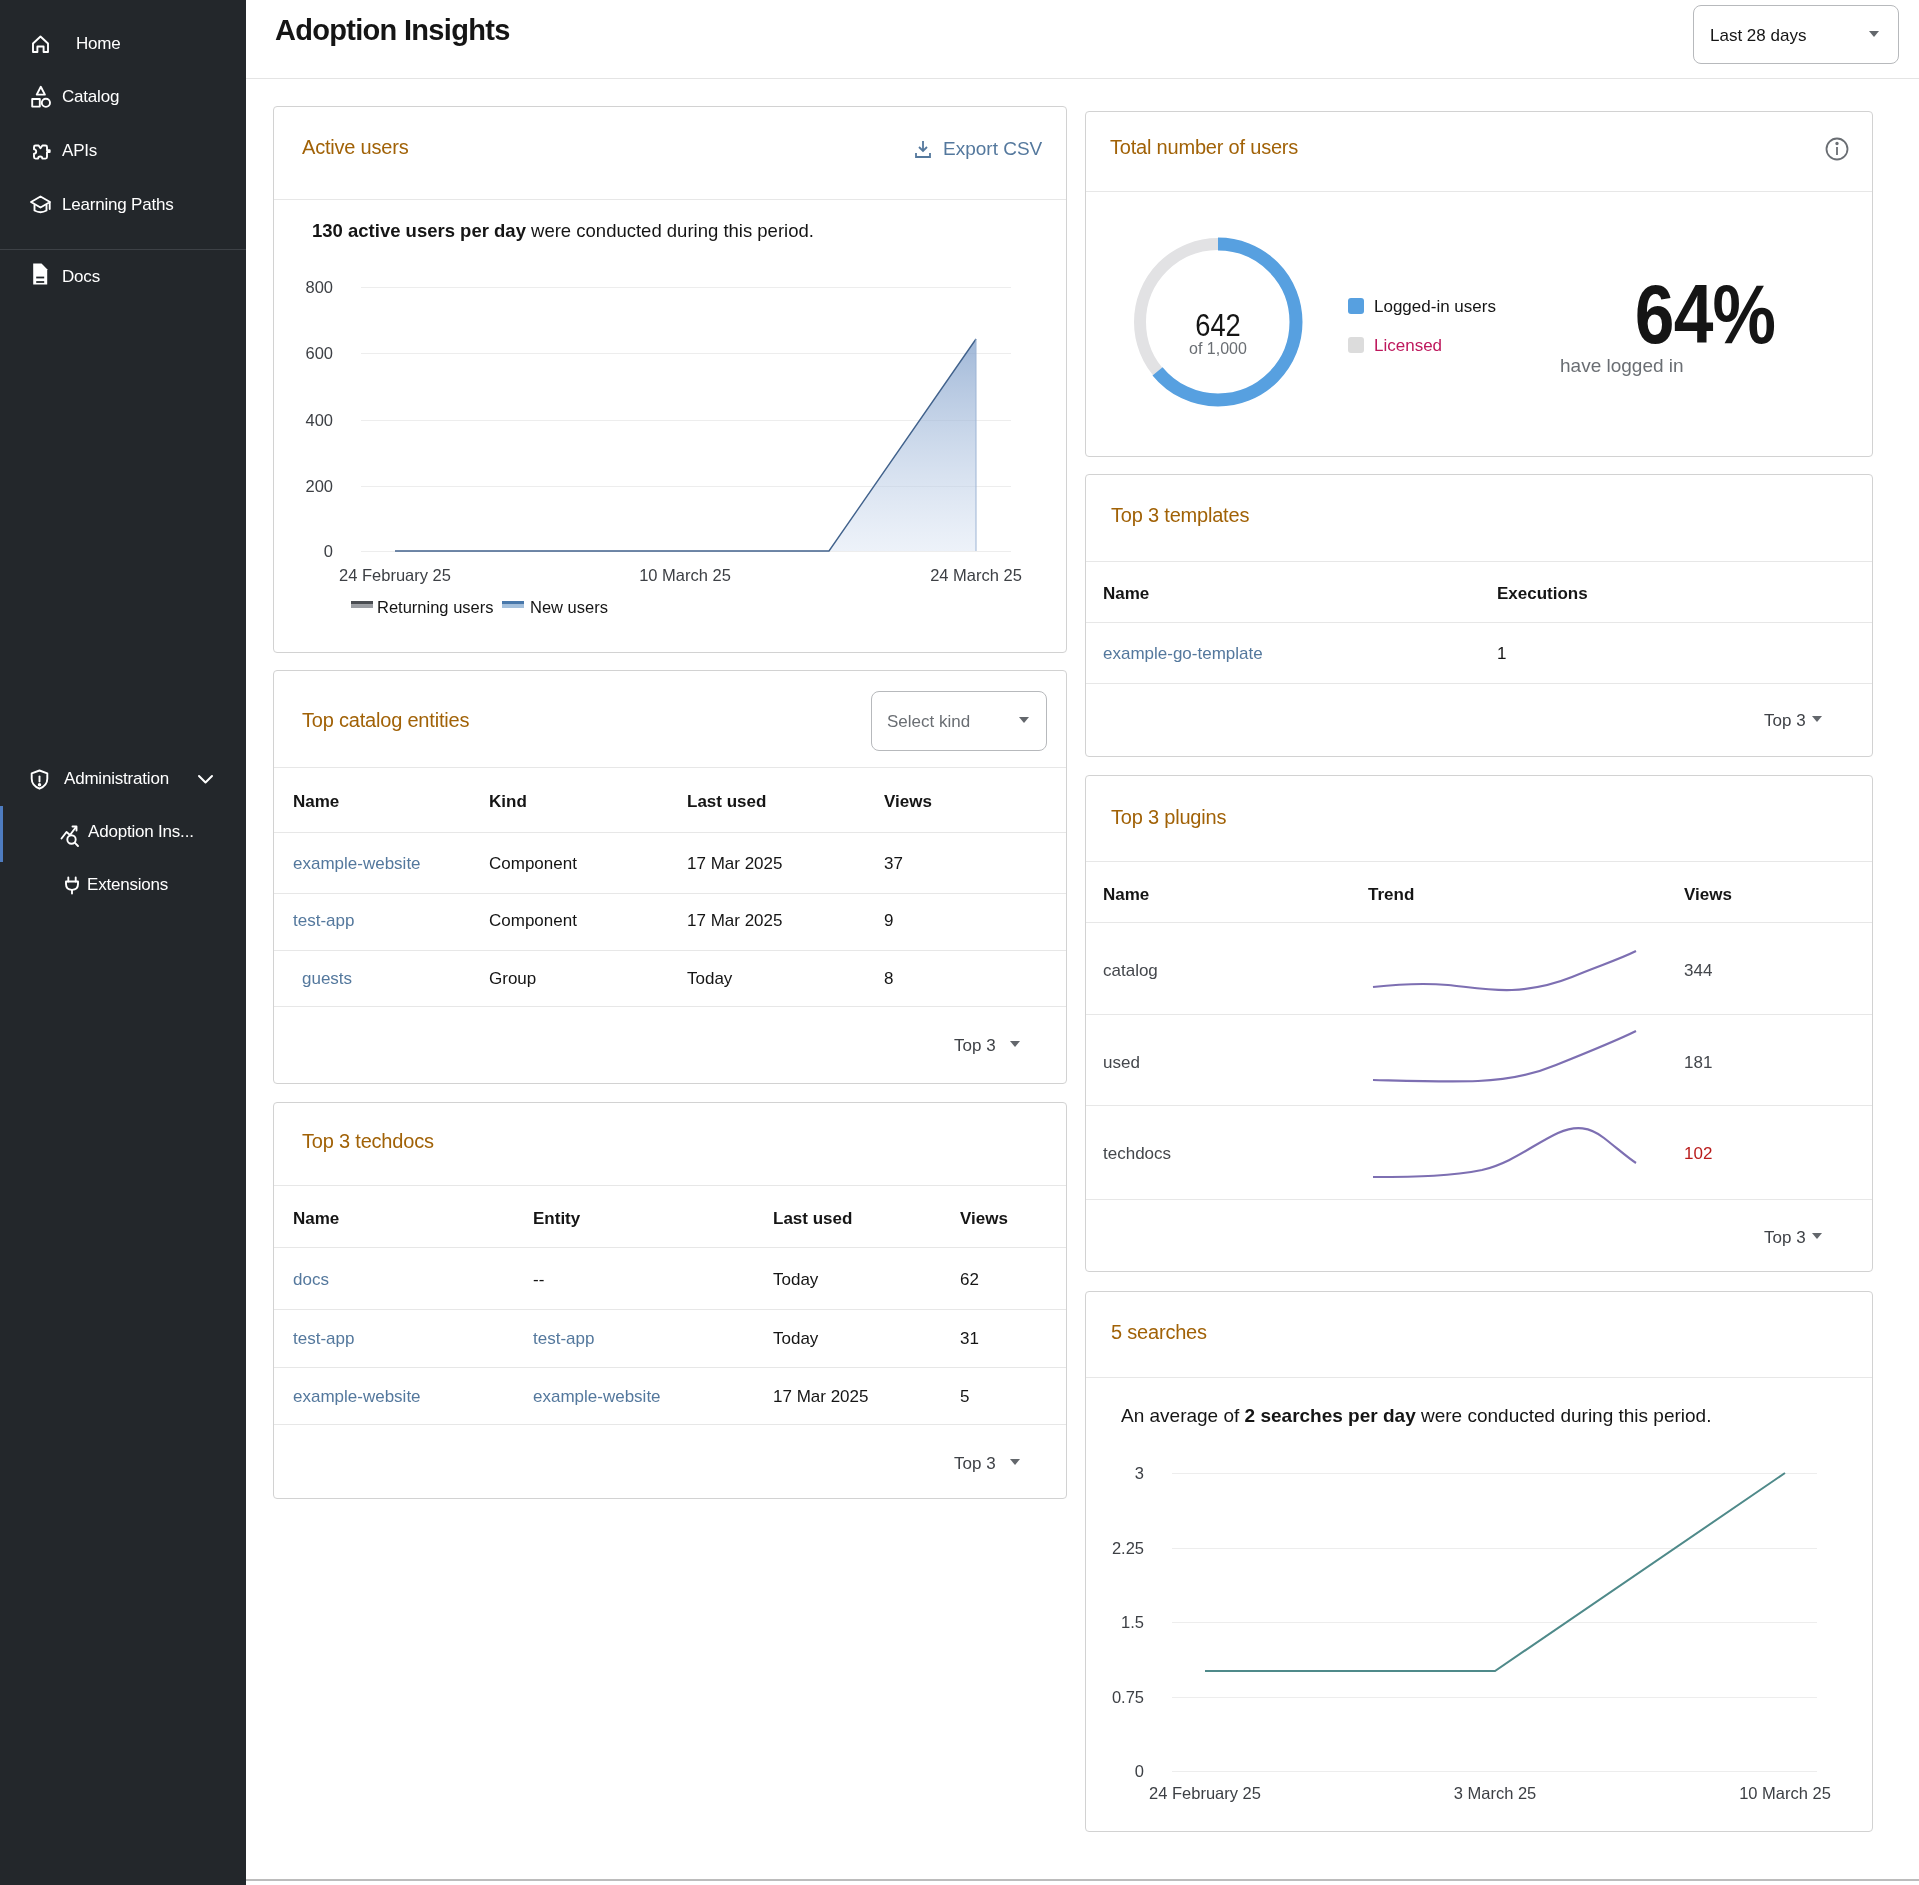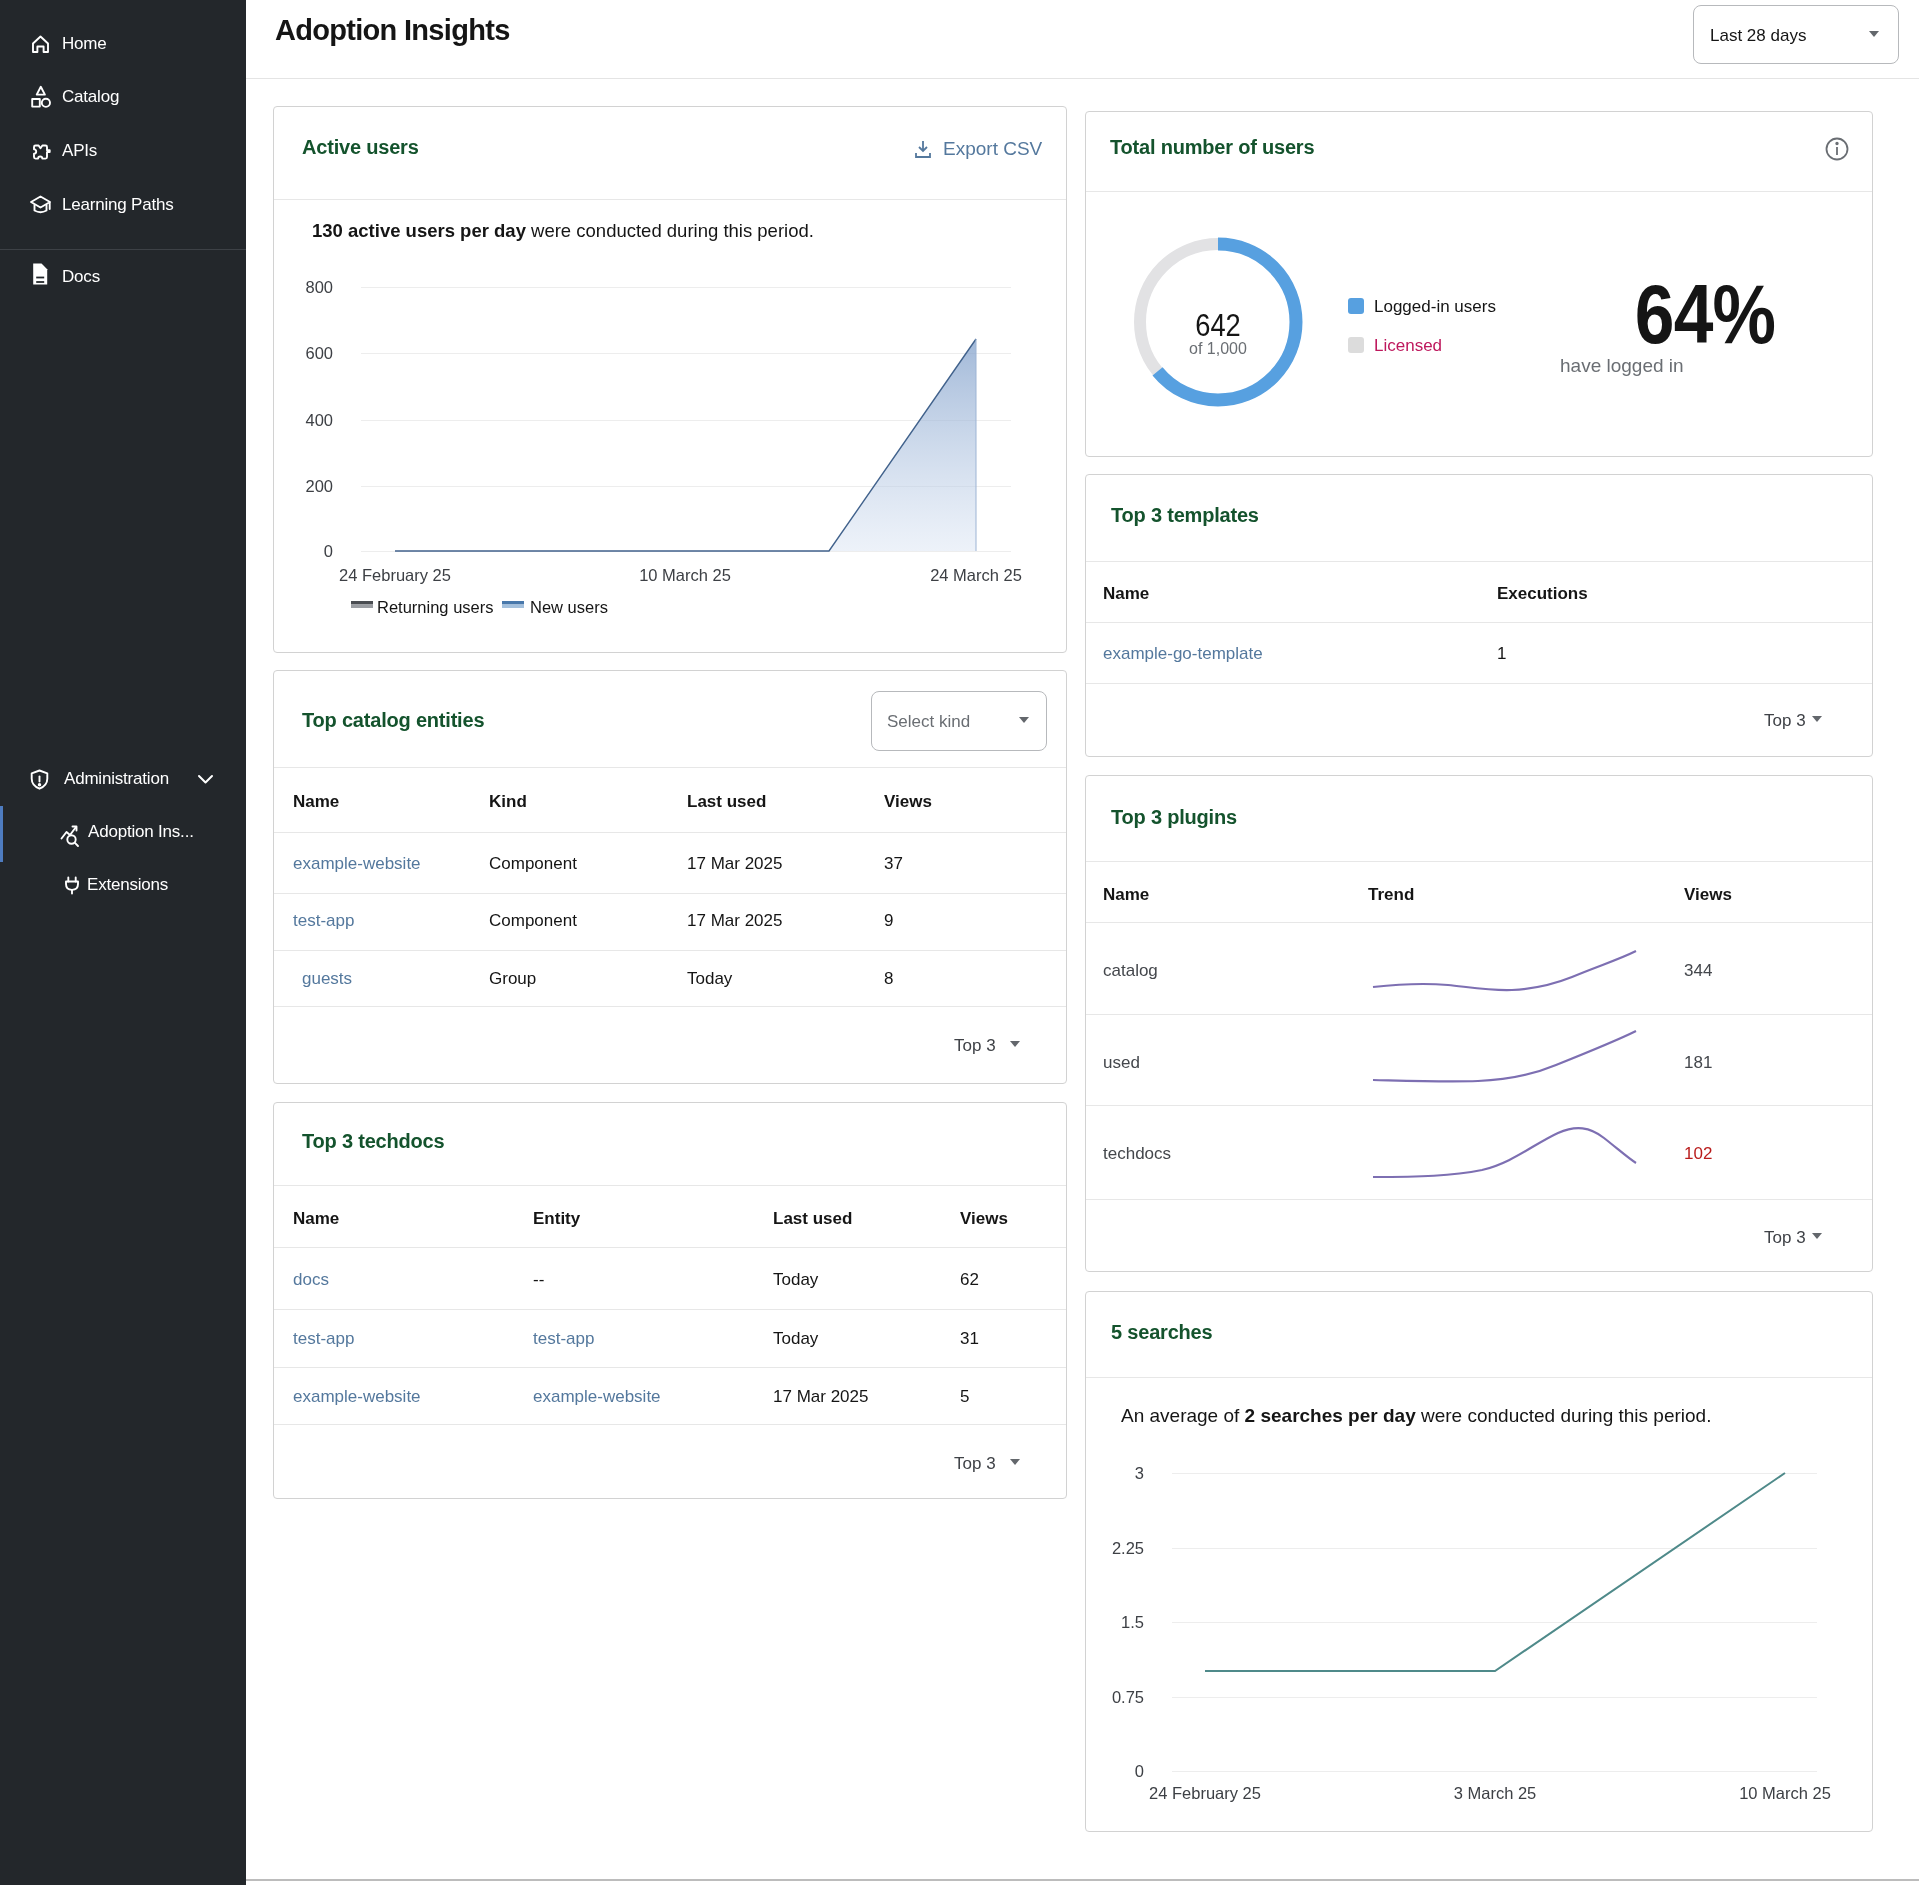--- a/index.html
+++ b/index.html
@@ -6,21 +6,21 @@
   html,body { width:1919px; height:1885px; background:#fff; font-family:"Liberation Sans", sans-serif; }
   #page { position:relative; width:1919px; height:1885px; overflow:hidden; background:#fff; }
   .abs { position:absolute; }
   
   #sidebar { position:absolute; left:0; top:0; width:246px; height:1885px; background:#23272b; }
   .sideitem { position:absolute; display:flex; align-items:center; color:#fff; font-size:17px; font-weight:400; letter-spacing:-0.2px; }
   .sdivider { position:absolute; left:0; width:246px; height:1px; background:#3d4146; }
   .accent { position:absolute; left:0; width:3px; background:#4e7cc0; }
   
   .card { position:absolute; background:#fff; border:1px solid #d2d2d2; border-radius:4px; }
-  .cardtitle { position:absolute; font-size:20px; font-weight:700; color:#14532d; letter-spacing:-0.2px; }
+  .cardtitle { position:absolute; font-size:20px; font-weight:400; color:#a16207; letter-spacing:-0.2px; }
   .divider { position:absolute; height:1px; background:#e7e7e7; }
   .th { position:absolute; font-size:17px; font-weight:700; color:#151515; }
   .td { position:absolute; font-size:17px; color:#151515; }
   .link { color:#54789d; }
   .gray { color:#6a6e73; }
   .foot { position:absolute; font-size:17px; color:#3f4247; }
   .caret { position:absolute; width:0; height:0; border-left:5.5px solid transparent; border-right:5.5px solid transparent; border-top:6.5px solid #63676c; }
   .selbox { position:absolute; border:1px solid #b7b9bc; border-radius:8px; background:#fff; }
 </style>
 </head>
@@ -255,21 +255,21 @@
     <g stroke="#23272b" stroke-width="1.8">
       <line x1="36.2" y1="277.5" x2="44.2" y2="277.5"></line>
       <line x1="36.2" y1="282" x2="44.2" y2="282"></line>
     </g>
 
     <path d="M199 776 l6.5 6.5 l6.5 -6.5" stroke="#fff" stroke-width="2" fill="none" stroke-linecap="round" stroke-linejoin="round"></path>
   </svg>
 
   <div class="divider" style="left:246px; top:1879px; width:1673px; height:1.5px; background:#bcbcbc;"></div>
 
-  <div class="sideitem" style="left:62px; top:34px;">Home</div>
+  <div class="sideitem" style="left:76px; top:34px;">Home</div>
   <div class="sideitem" style="left:62px; top:87px;">Catalog</div>
   <div class="sideitem" style="left:62px; top:141px;">APIs</div>
   <div class="sideitem" style="left:62px; top:195px;">Learning Paths</div>
   <div class="sideitem" style="left:62px; top:267px;">Docs</div>
   <div class="sideitem" style="left:64px; top:769px;">Administration</div>
   <div class="sideitem" style="left:88px; top:822px;">Adoption Ins...</div>
   <div class="sideitem" style="left:87px; top:875px;">Extensions</div>
 
 </div>
 

